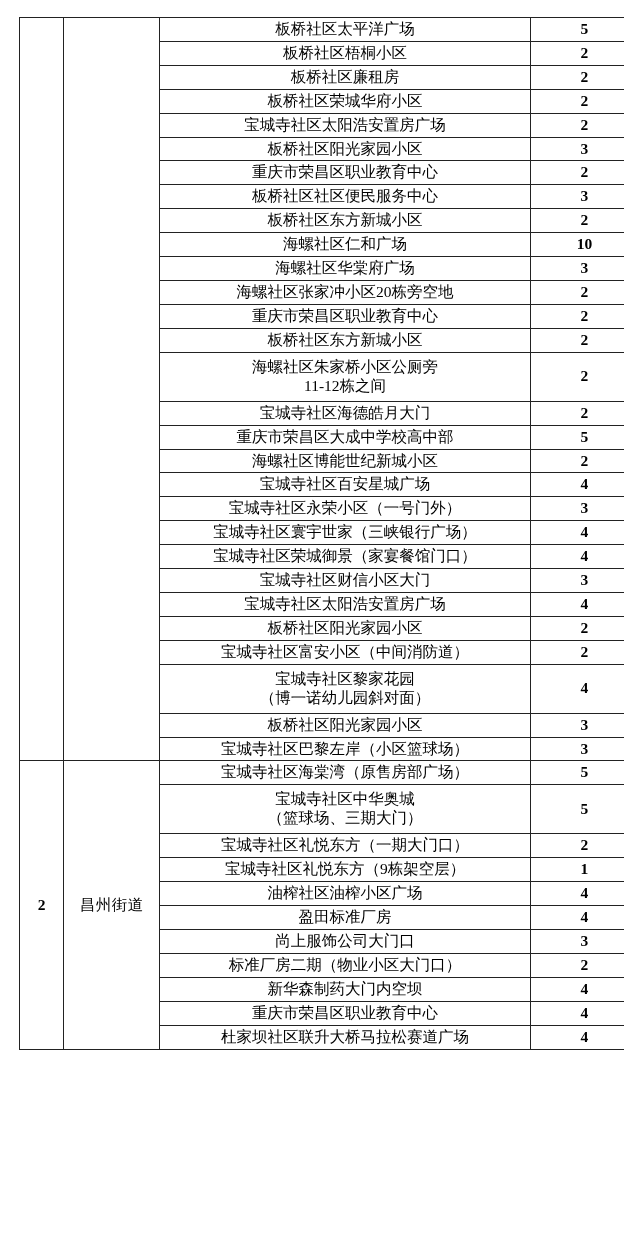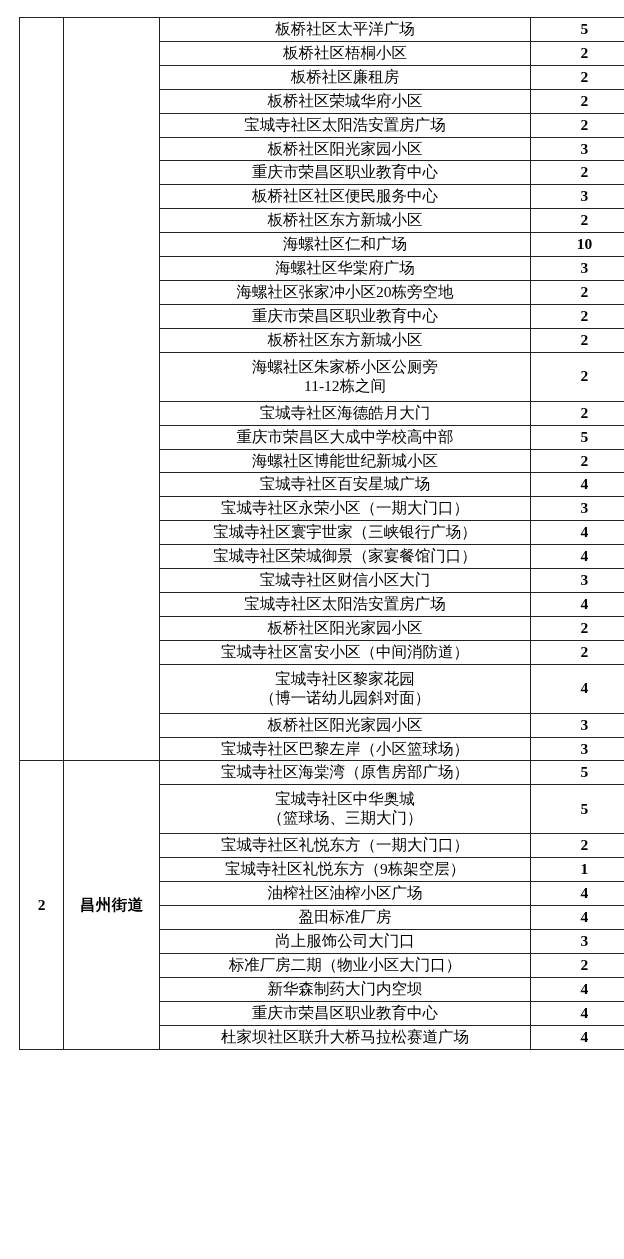--- a/index.html
+++ b/index.html
@@ -34,21 +34,21 @@
   col.c-idx { width: 44px; }
   col.c-street { width: 96px; }
   col.c-place { width: 370px; }
   col.c-num { width: 108px; }
 
   td.idx {
     font-weight: bold;
     font-size: 16px;
   }
   td.street {
-    font-weight: bold;
+    font-weight: normal;
     font-size: 16.5px;
     letter-spacing: 0.5px;
   }
   td.place {
     font-size: 15.5px;
     white-space: nowrap;
   }
   td.place.wrap {
     white-space: normal;
   }
@@ -187,21 +187,21 @@
           <td class="num">2</td>
         </tr>
         <tr>
           <td class="place">
             <span class="line2">宝城寺社区百安星城广场</span>
           </td>
           <td class="num">4</td>
         </tr>
         <tr>
           <td class="place">
-            <span class="line2">宝城寺社区永荣小区（一期大门口）</span>
+            <span class="line2">宝城寺社区永荣小区（一号门外）</span>
           </td>
           <td class="num">3</td>
         </tr>
         <tr>
           <td class="place">
             <span class="line2">宝城寺社区寰宇世家（三峡银行广场）</span>
           </td>
           <td class="num">4</td>
         </tr>
         <tr>

